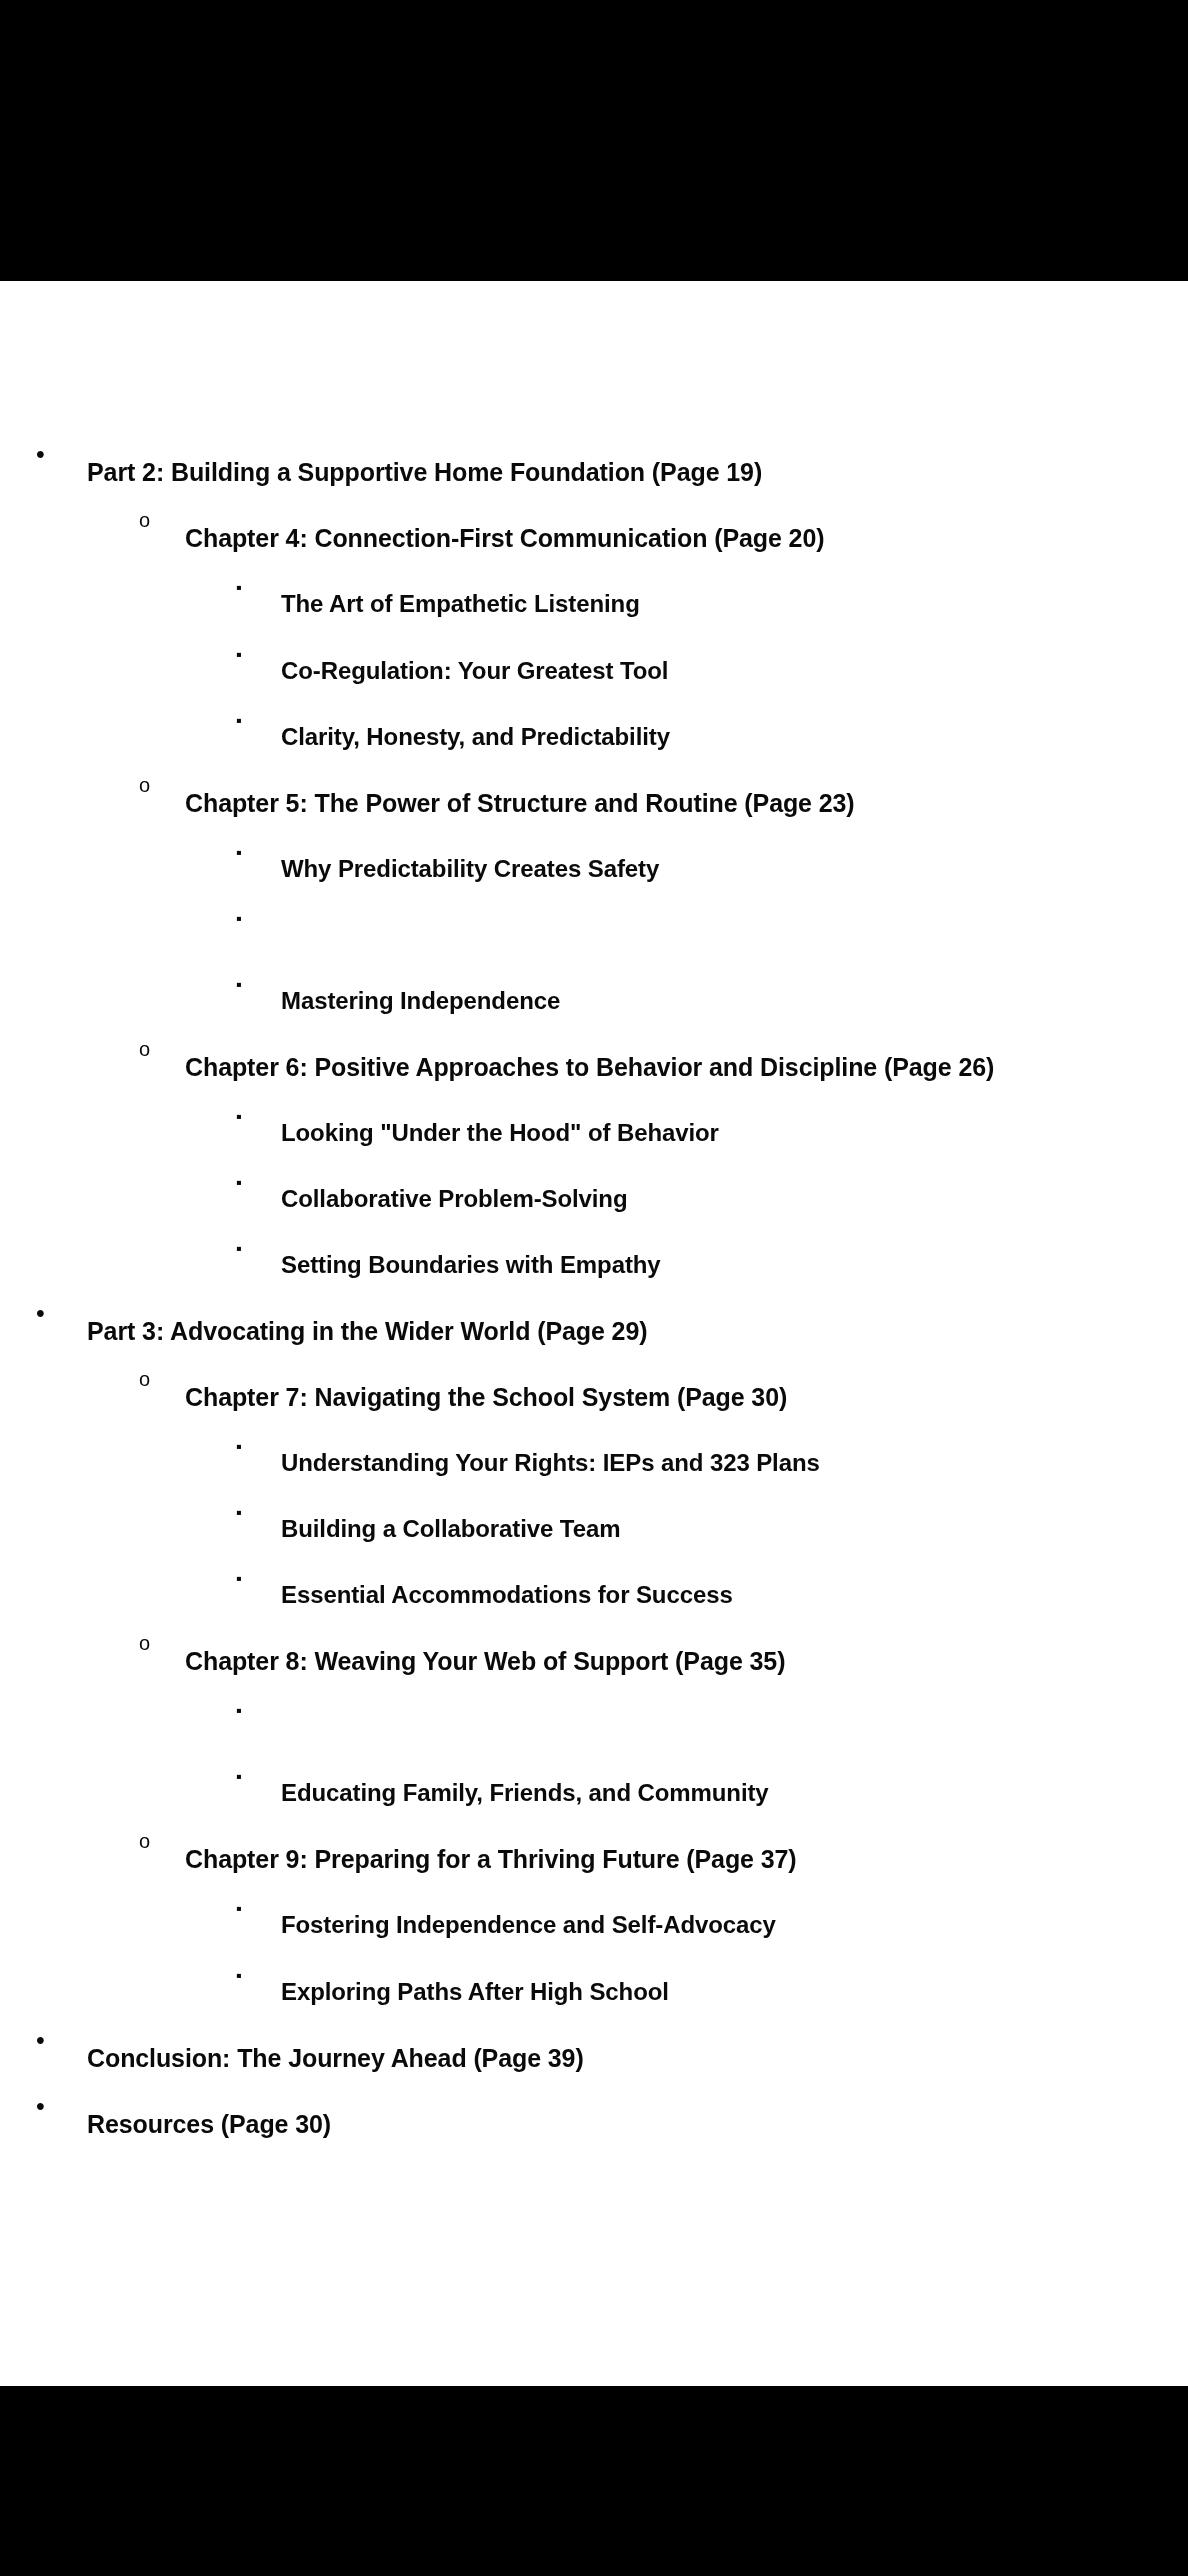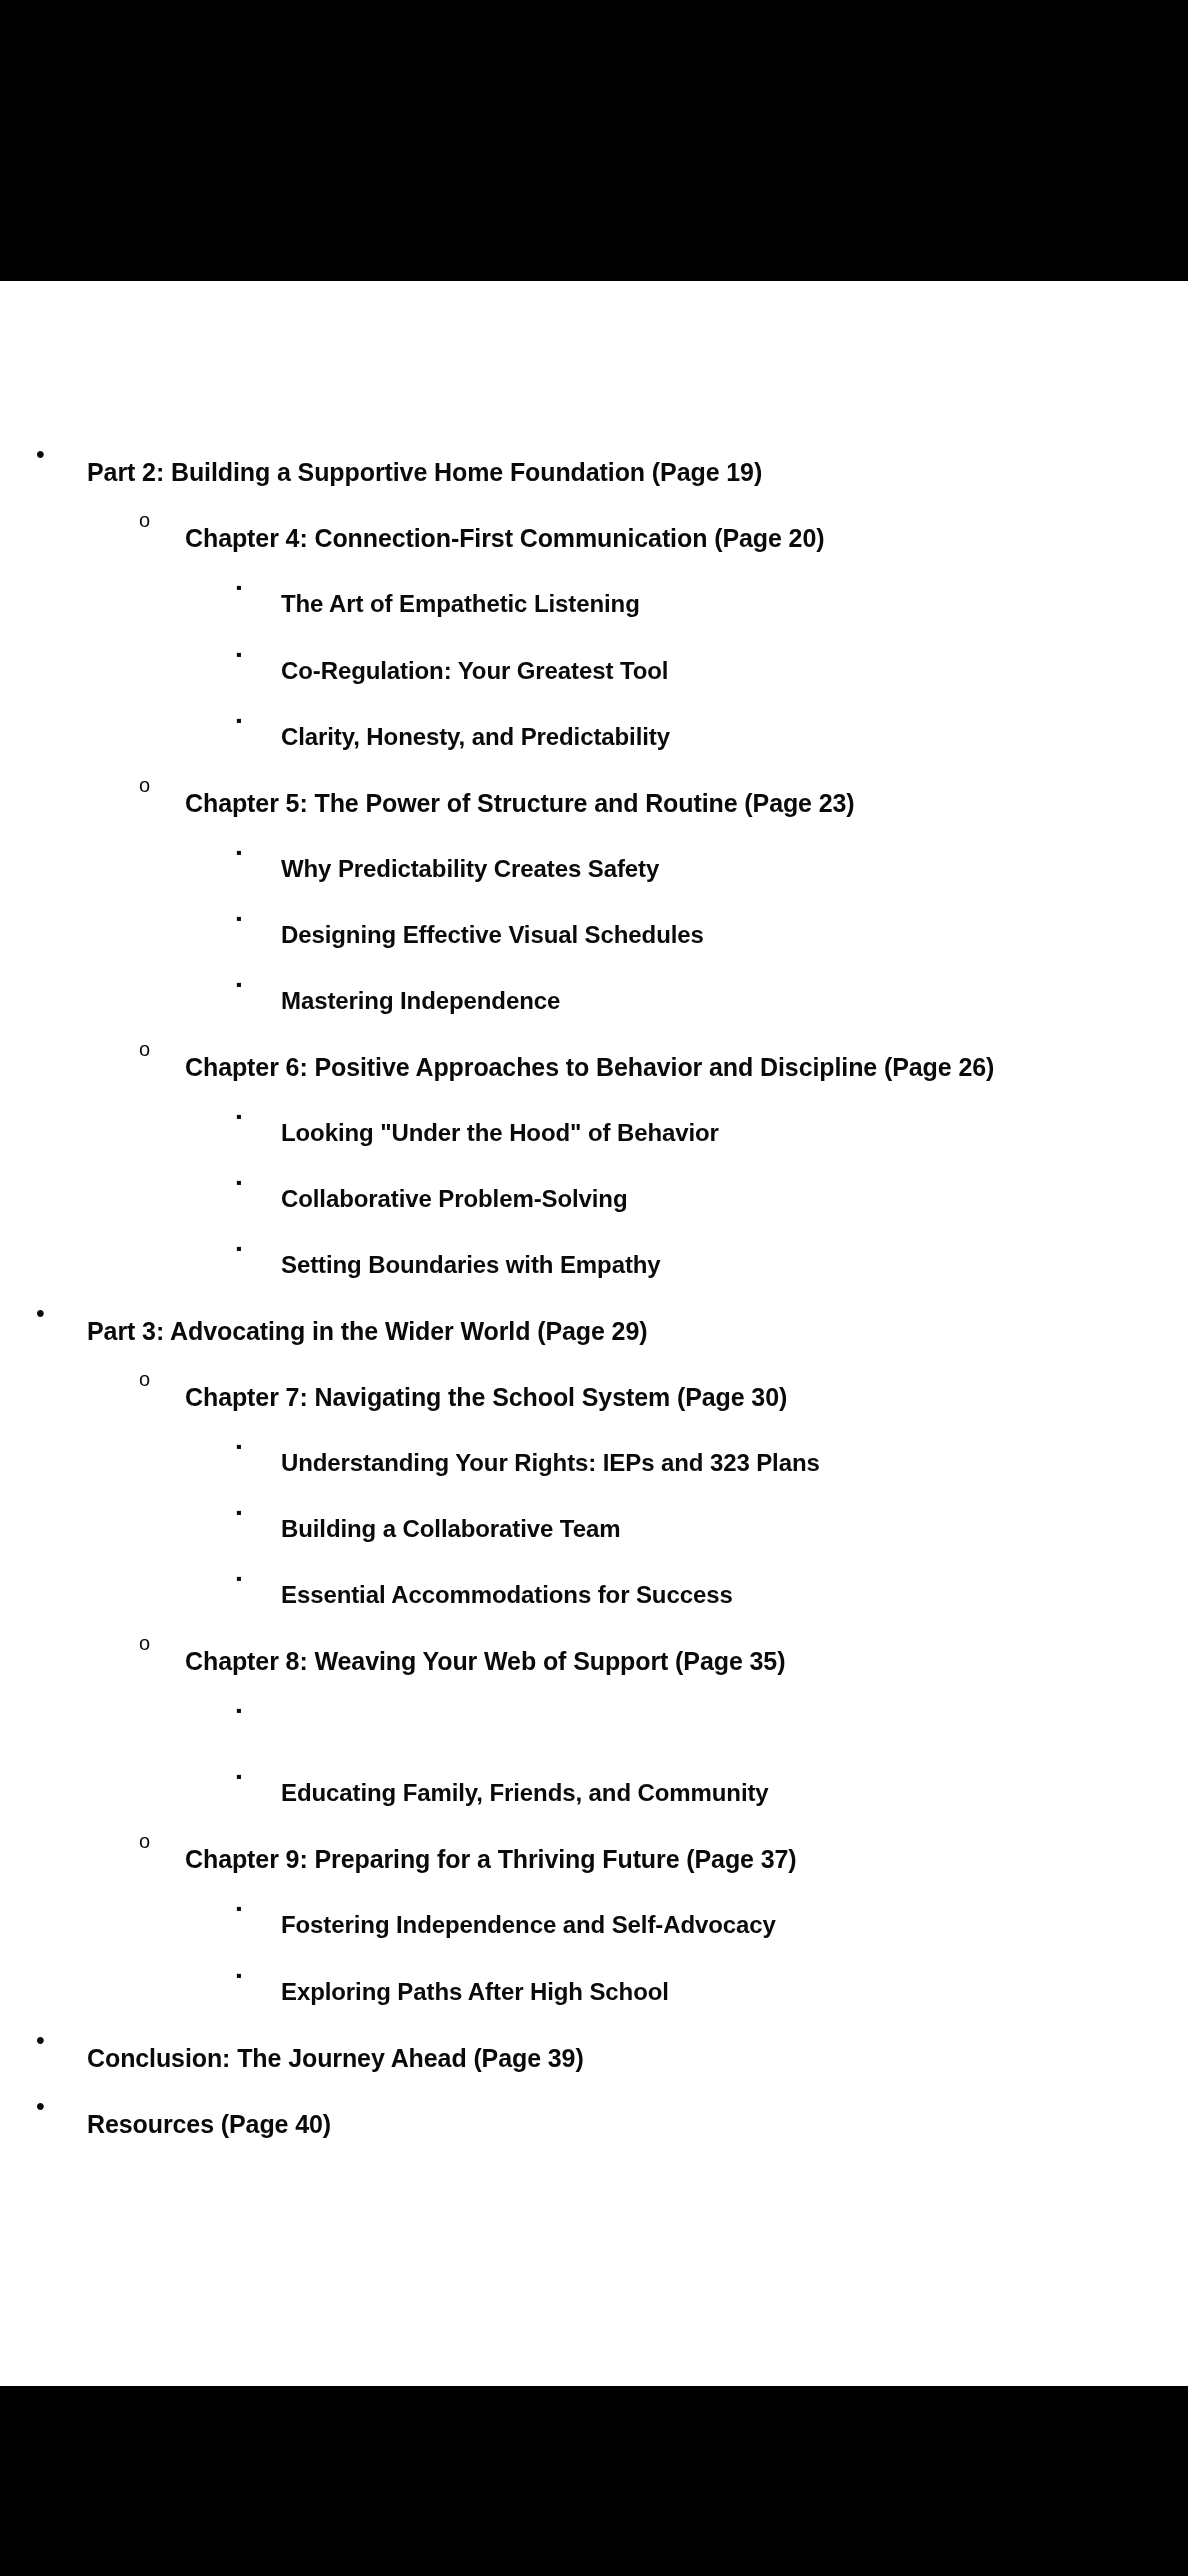--- a/index.html
+++ b/index.html
@@ -142,21 +142,20 @@
         <div class="toc-item level-2" style="position: absolute; left: 0px; width: 1189px; top: 471px;">
           <span class="toc-bullet">o</span>
           <span class="toc-text">Chapter 5: The Power of Structure and Routine (Page 23)</span>
         </div>
         <div class="toc-item level-3" style="position: absolute; left: 0px; width: 1189px; top: 537px;">
           <span class="toc-bullet">▪</span>
           <span class="toc-text">Why Predictability Creates Safety</span>
         </div>
         <div class="toc-item level-3" style="position: absolute; left: 0px; width: 1189px; top: 603px;">
           <span class="toc-bullet">▪</span>
-          <span class="toc-text">Designing Effective Visual Schedules</span>
         </div>
         <div class="toc-item level-3" style="position: absolute; left: 0px; width: 1189px; top: 669px;">
           <span class="toc-bullet">▪</span>
           <span class="toc-text">Mastering Independence</span>
         </div>
         <div class="toc-item level-2" style="position: absolute; left: 0px; width: 1189px; top: 735px;">
           <span class="toc-bullet">o</span>
           <span class="toc-text">Chapter 6: Positive Approaches to Behavior and Discipline (Page 26)</span>
         </div>
         <div class="toc-item level-3" style="position: absolute; left: 0px; width: 1189px; top: 801px;">
@@ -213,21 +212,21 @@
         <div class="toc-item level-3" style="position: absolute; left: 0px; width: 1189px; top: 1660px;">
           <span class="toc-bullet">▪</span>
           <span class="toc-text">Exploring Paths After High School</span>
         </div>
         <div class="toc-item level-1" style="position: absolute; left: 0px; width: 1189px; top: 1726px;">
           <span class="toc-bullet">•</span>
           <span class="toc-text">Conclusion: The Journey Ahead (Page 39)</span>
         </div>
         <div class="toc-item level-1" style="position: absolute; left: 0px; width: 1189px; top: 1792px;">
           <span class="toc-bullet">•</span>
-          <span class="toc-text">Resources (Page 40)</span>
+          <span class="toc-text">Resources (Page 30)</span>
         </div>
       </div>
   </div>
 
   <div class="letterbox letterbox-bottom"></div>
 
 </div>
 
 
 </body></html>

